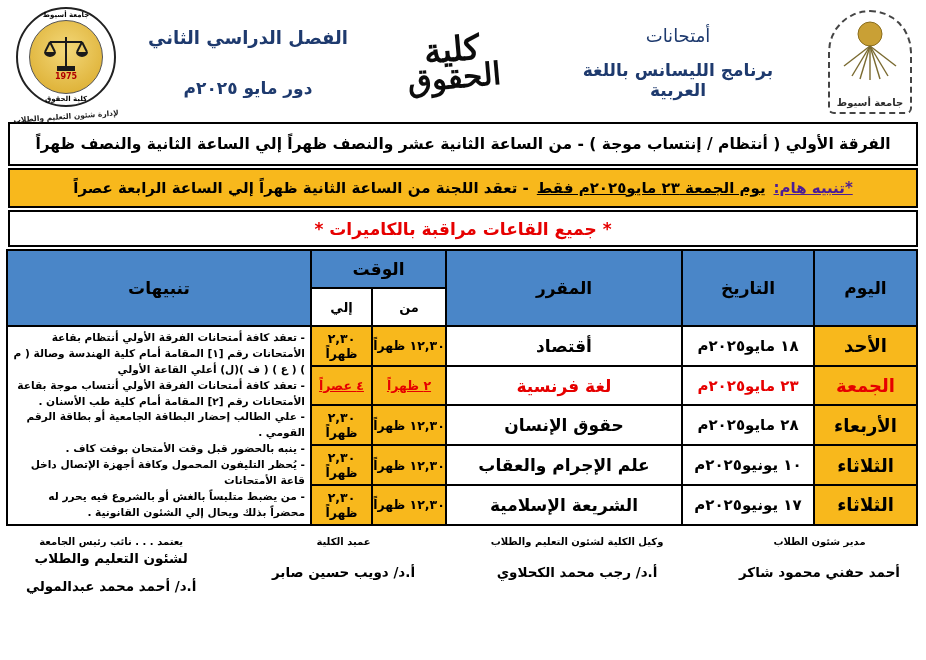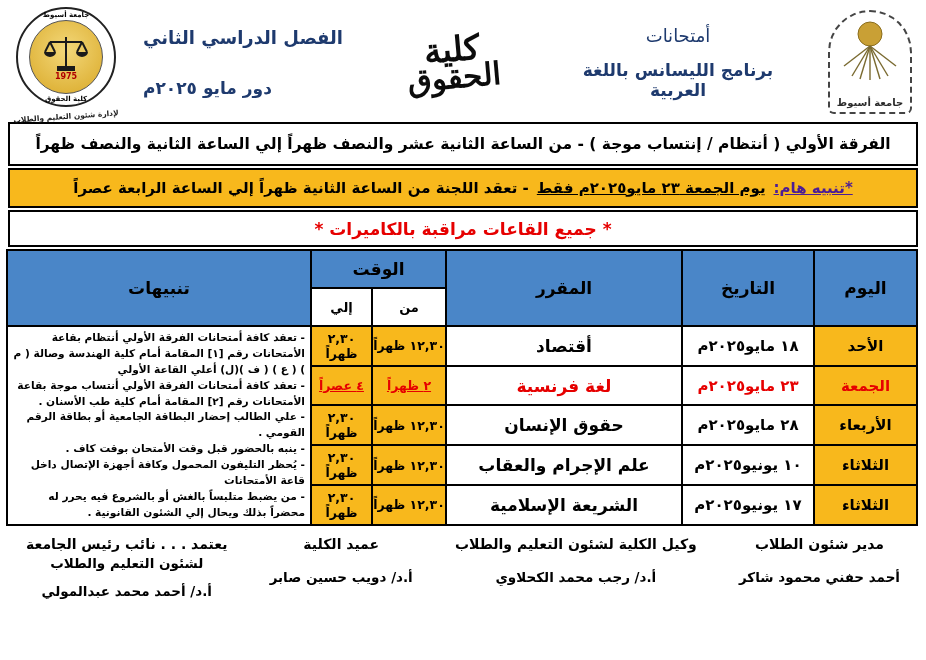--- a/index.html
+++ b/index.html
@@ -29,21 +29,21 @@
   .exams-block { text-align: center; flex: 0 0 250px; }
   .exams-block .l1 { font-size: 18px; font-weight: normal; }
   .exams-block .l2 { font-size: 17px; font-weight: bold; margin-top: 14px; }
   .calligraphy {
     flex: 0 0 150px; text-align: center; transform: rotate(-5deg);
     font-family: "DejaVu Serif", serif; font-weight: bold; color: #0c0c0c;
     line-height: 1.0;
   }
   .calligraphy .c1 { font-size: 34px; letter-spacing: 2px; }
   .calligraphy .c2 { font-size: 31px; margin-top: -4px; letter-spacing: 1px; }
-  .semester-block { text-align: left; flex: 0 0 210px; }
+  .semester-block { text-align: center; flex: 0 0 210px; }
   .semester-block .l1 { font-size: 18px; font-weight: bold; }
   .semester-block .l2 { font-size: 17px; font-weight: bold; margin-top: 30px; }
   .seal {
     width: 104px; height: 110px; position: relative; flex: 0 0 auto;
     display: flex; align-items: flex-start; justify-content: center;
   }
   .seal .ring {
     width: 100px; height: 100px; border-radius: 50%;
     border: 2px solid #222; background: #fff;
     display: flex; align-items: center; justify-content: center; position: relative;
@@ -71,33 +71,33 @@
   .notice-row .label { color: #4c1d95; text-decoration: underline; }
   .notice-row .datepart { text-decoration: underline; }
   .camera-row { height: 37px; display: flex; align-items: center; justify-content: center;
     background: #fff; color: #e60000; font-size: 17px; font-weight: bold; letter-spacing: 1px; }
 
   
   table.schedule { border-collapse: collapse; width: 910px; table-layout: fixed; margin-top: 2px; }
   table.schedule th, table.schedule td { border: 2px solid #000; font-weight: bold; text-align: center; vertical-align: middle; }
   th.blue { background: #4a86c8; font-size: 17px; height: 38px; }
   th.sub { background: #fff; font-size: 13px; height: 38px; }
-  td.day { background: #f8b81c; font-size: 15px; height: 36px; }
+  td.day { background: #f8b81c; font-size: 18px; height: 36px; }
   td.date { background: #fff; font-size: 15px; }
   td.course { background: #fff; font-size: 17px; margin-top: 10px; }
   td.time { background: #f8b81c; font-size: 12.5px; }
   td.notes-cell { background: #fff; vertical-align: top; padding: 3px 5px; }
   .red { color: #e60000 !important; }
   .u { text-decoration: underline; }
   .note-line { font-size: 10.6px; font-weight: bold; text-align: right; line-height: 1.5; }
 
   
   .footer { display: flex; justify-content: space-between; padding: 10px 18px 0 18px; }
   .sig { text-align: center; }
-  .sig .t1 { font-size: 14px; font-weight: bold; }
+  .sig .t1 { font-size: 10px; font-weight: bold; }
   .sig .t2 { font-size: 13.5px; font-weight: bold; margin-top: 3px; min-height: 2px; }
   .sig .name { font-size: 13.5px; font-weight: bold; margin-top: 12px; }
 
   svg { display: block; }
 </style>
 </head>
 <body>
 
 <div class="page">
 

